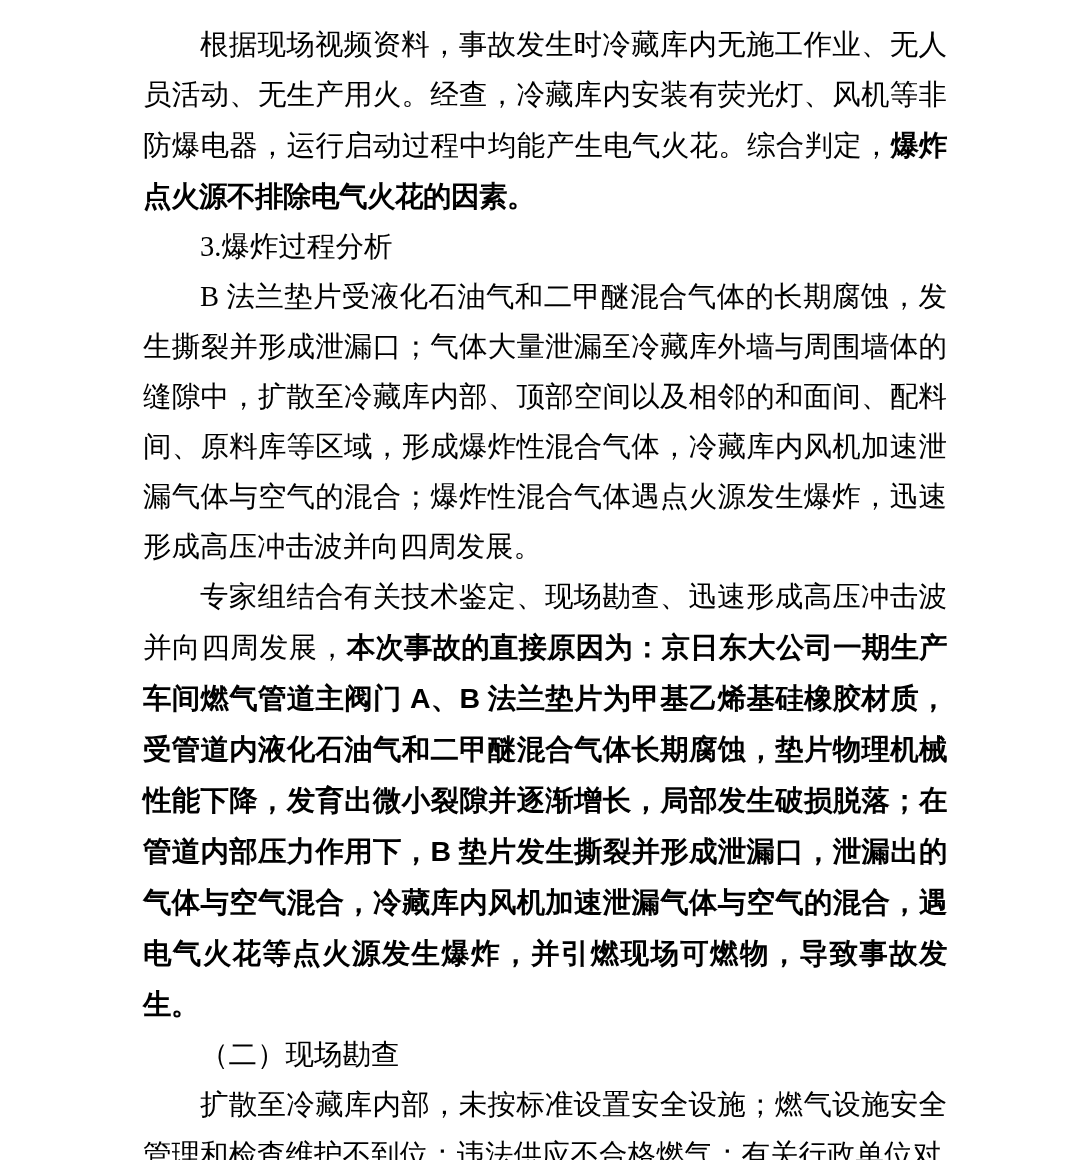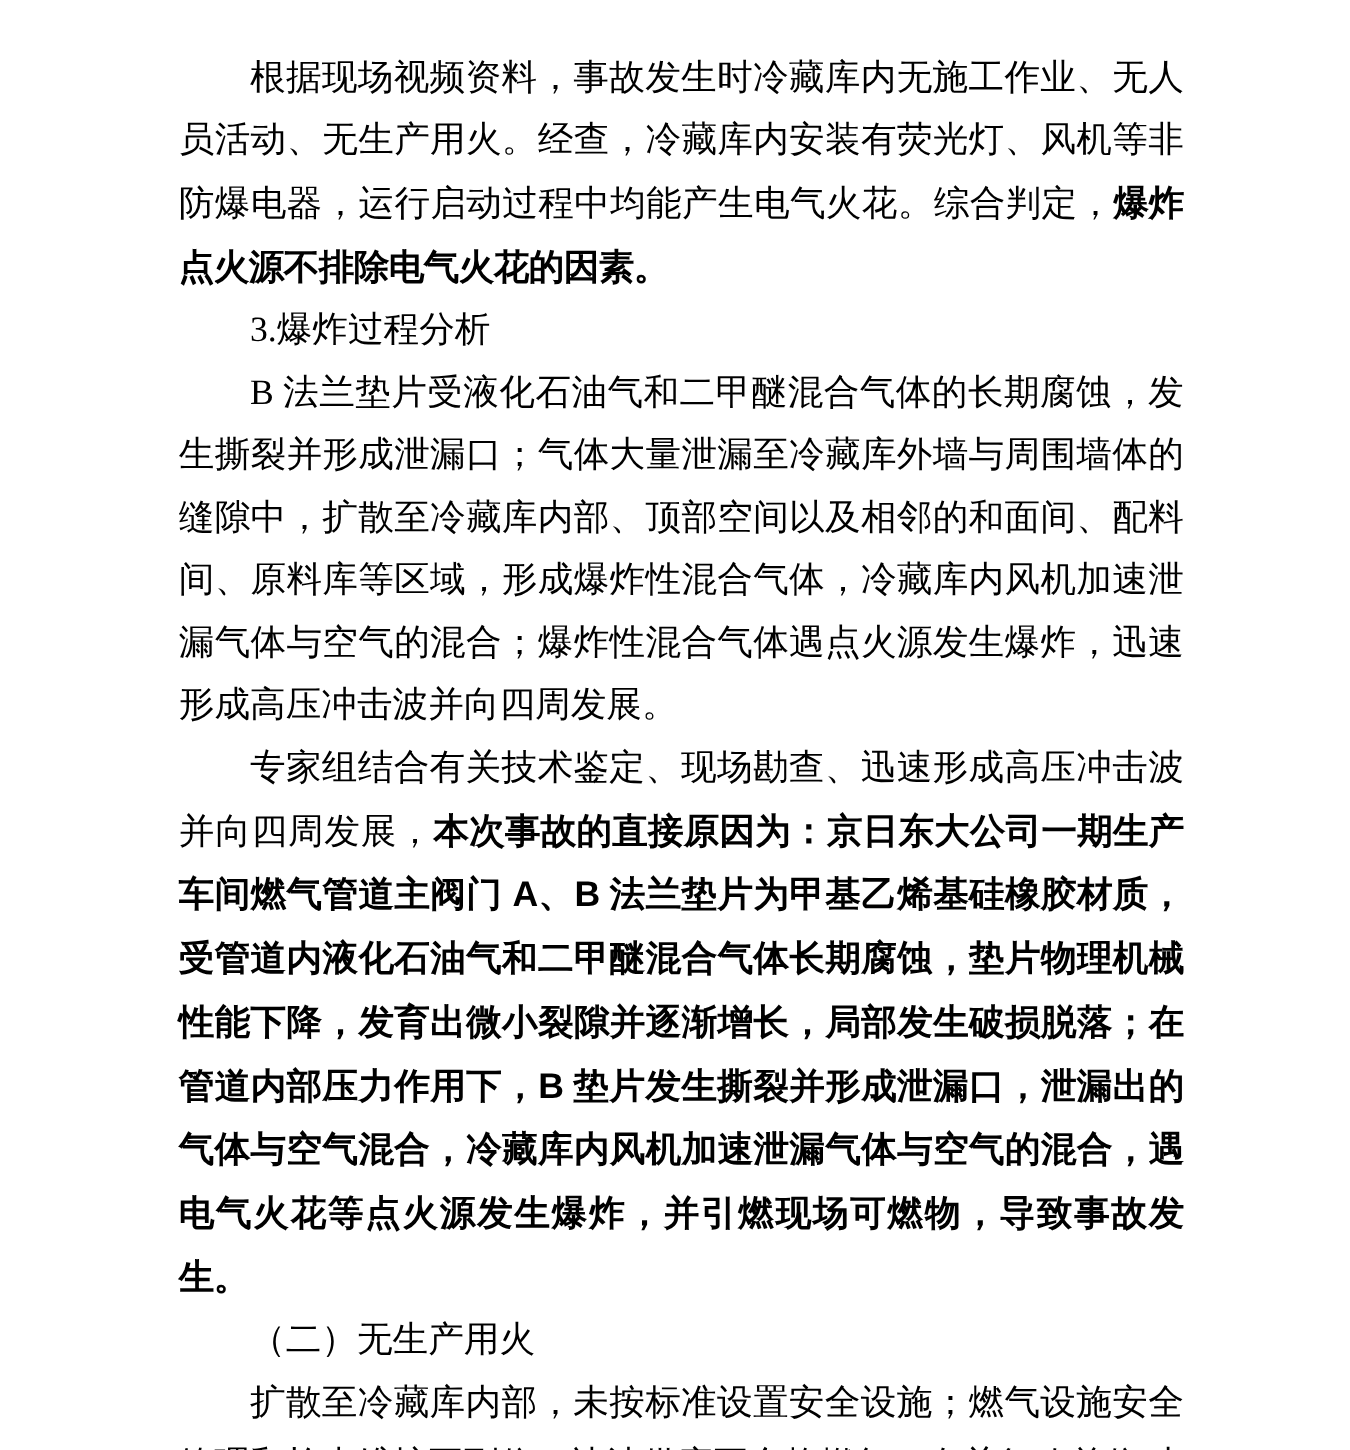--- a/index.html
+++ b/index.html
@@ -8,21 +8,21 @@
     background: #ffffff;
   }
   .page {
     position: relative;
     width: 1080px;
     height: 1160px;
     margin: 0 auto;
     background: #ffffff;
     color: #000000;
     box-sizing: border-box;
-    padding: 38px 133px 0 143px;
+    padding: 20px 133px 0 143px;
     overflow: hidden;
   }
   .doc {
     width: 100%;
     font-family: "Liberation Serif", "DejaVu Serif", serif;
     font-size: 28.5px;
     line-height: 50px;
     text-align: justify;
     color: #000000;
   }
@@ -47,18 +47,18 @@
   <article class="doc">
 
     <p class="para"><span class="run">根据现场视频资料，事故发生时冷藏库内无施工作业、无人员活动、无生产用火。经查，冷藏库内安装有荧光灯、风机等非防爆电器，运行启动过程中均能产生电气火花。综合判定，</span><span class="run bold">爆炸点火源不排除电气火花的因素。</span></p>
 
     <p class="para"><span class="run">3.爆炸过程分析</span></p>
 
     <p class="para"><span class="run">B 法兰垫片受液化石油气和二甲醚混合气体的长期腐蚀，发生撕裂并形成泄漏口；气体大量泄漏至冷藏库外墙与周围墙体的缝隙中，扩散至冷藏库内部、顶部空间以及相邻的和面间、配料间、原料库等区域，形成爆炸性混合气体，冷藏库内风机加速泄漏气体与空气的混合；爆炸性混合气体遇点火源发生爆炸，迅速形成高压冲击波并向四周发展。</span></p>
 
     <p class="para"><span class="run">专家组结合有关技术鉴定、现场勘查、迅速形成高压冲击波并向四周发展，</span><span class="run bold">本次事故的直接原因为：京日东大公司一期生产车间燃气管道主阀门 A、B 法兰垫片为甲基乙烯基硅橡胶材质，受管道内液化石油气和二甲醚混合气体长期腐蚀，垫片物理机械性能下降，发育出微小裂隙并逐渐增长，局部发生破损脱落；在管道内部压力作用下，B 垫片发生撕裂并形成泄漏口，泄漏出的气体与空气混合，冷藏库内风机加速泄漏气体与空气的混合，遇电气火花等点火源发生爆炸，并引燃现场可燃物，导致事故发生。</span></p>
 
-    <p class="para"><span class="run">（二）无生产用火</span></p>
+    <p class="para"><span class="run">（二）现场勘查</span></p>
 
     <p class="para"><span class="run">扩散至冷藏库内部，未按标准设置安全设施；燃气设施安全管理和检查维护不到位；违法供应不合格燃气；有关行政单位对</span></p>
 
   </article>
 </main>
 
 </body></html>

